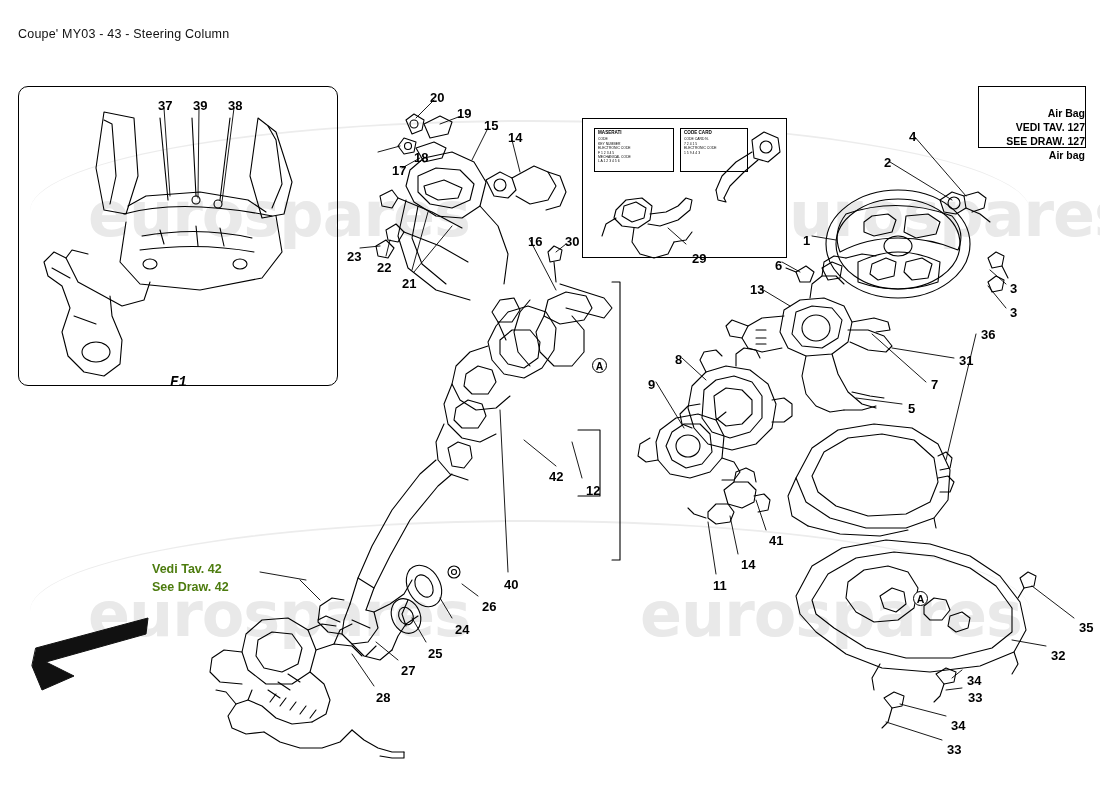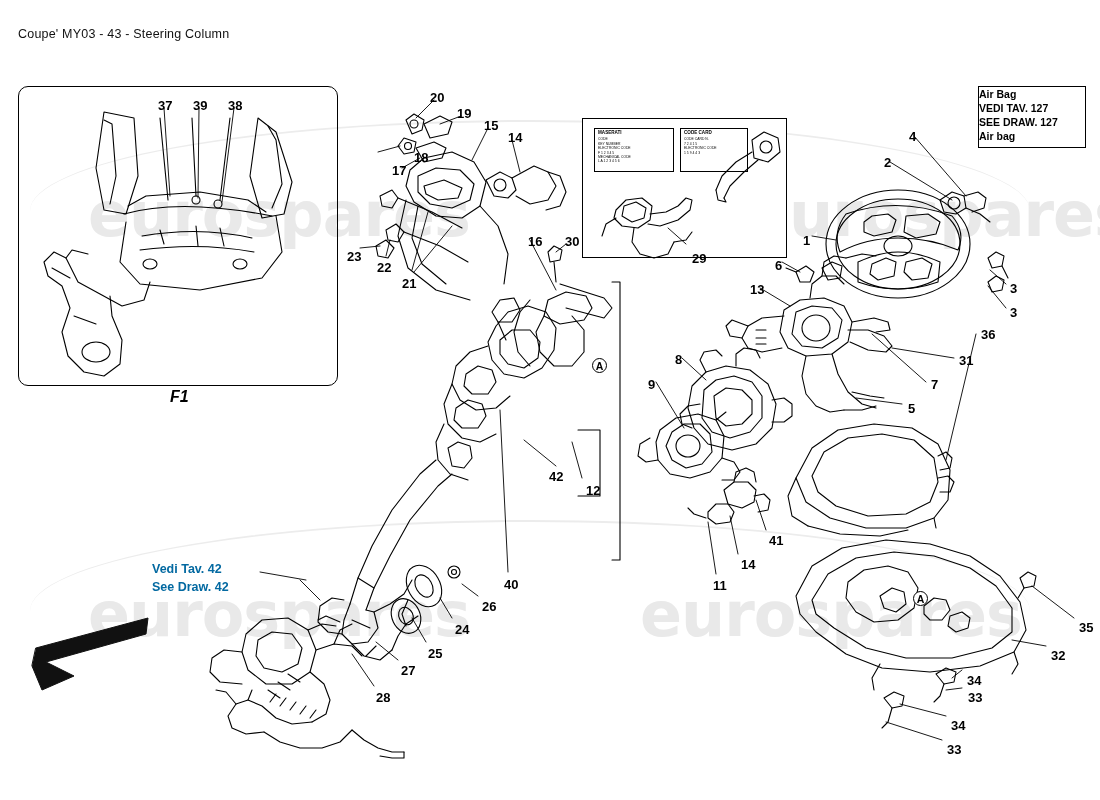--- a/index.html
+++ b/index.html
@@ -71,25 +71,25 @@
     pointer-events: none;
   }
   .airbag-box {
     position: absolute;
     left: 978px;
     top: 86px;
     width: 108px;
     height: 62px;
     border: 1.4px solid #000;
     box-sizing: border-box;
-    text-align: left;
+    text-align: right;
     font-size: 10.5px;
     font-weight: bold;
     line-height: 14px;
-    padding-top: 0;
+    padding-top: 19px;
     background: #fff;
   }
   .airbag-box div { white-space: nowrap; }
   .card-box {
     position: absolute;
     left: 582px;
     top: 118px;
     width: 205px;
     height: 140px;
     border: 1.2px solid #000;
@@ -119,30 +119,31 @@
     width: 320px;
     height: 300px;
     border: 1.3px solid #000;
     border-radius: 10px;
     box-sizing: border-box;
     background: transparent;
   }
   .f1-label {
     position: absolute;
     left: 170px;
-    top: 388px;
-    font-size: 16px;
+    top: 374px;
+    font-size: 14px;
     font-weight: bold;
     font-style: italic;
+    font-family: Liberation Mono, monospace;
   }
   .vedi {
     position: absolute;
     font-size: 12.5px;
     font-weight: bold;
-    color: #0369a1;
+    color: #4d7c0f;
     white-space: nowrap;
   }
 </style>
 </head>
 <body>
 
 <div id="page">
 
   <div class="wm" style="left:88px; top:178px;">eurospares</div>
   <div class="wm" style="left:748px; top:178px;">eurospares</div>

